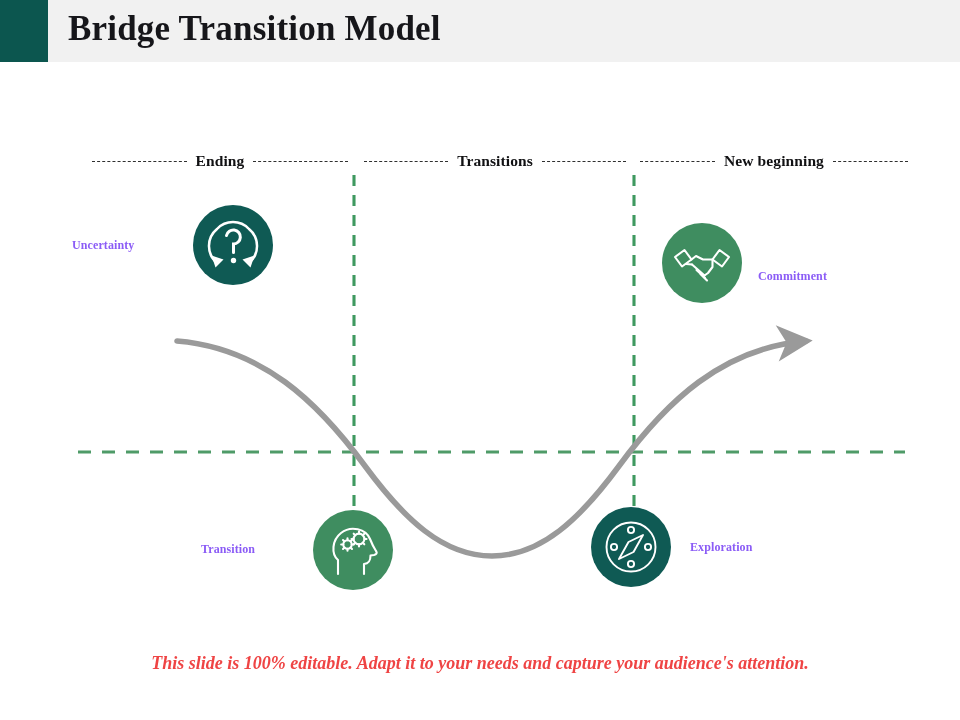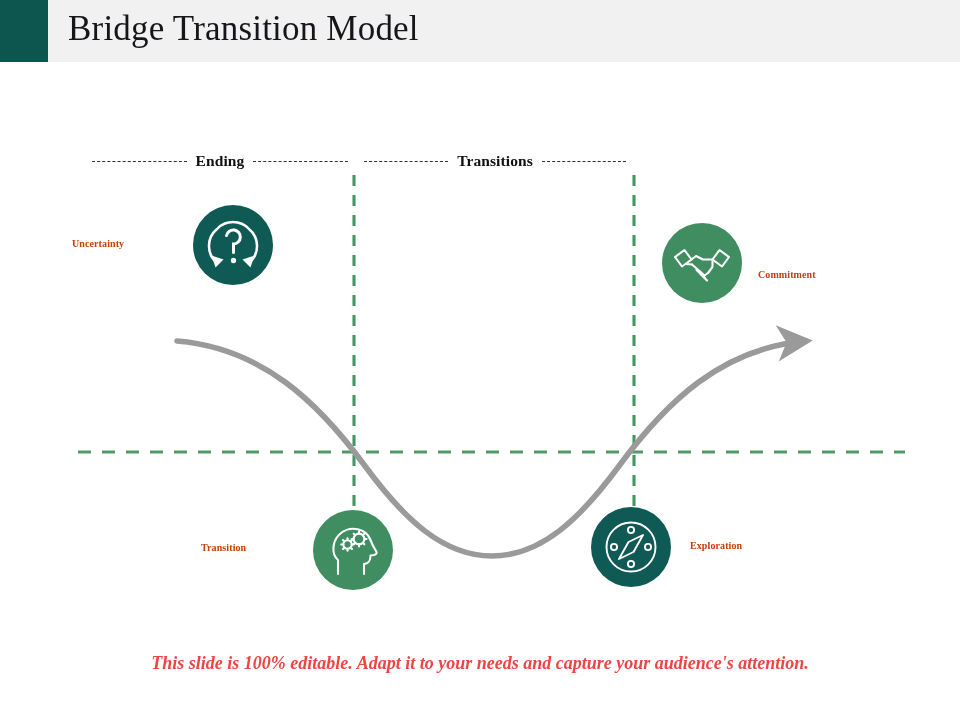--- a/index.html
+++ b/index.html
@@ -31,21 +31,21 @@
     width: 48px;
     height: 62px;
     background: #0c564f;
   }
   #page-title {
     position: absolute;
     left: 68px;
     top: 9px;
     font-family: "Liberation Serif", serif;
     font-size: 35px;
-    font-weight: 400;
+    font-weight: 700;
     color: #16161a;
     letter-spacing: 0.2px;
     white-space: nowrap;
   }
 
   
   #stage {
     position: absolute;
     left: 0;
     top: 62px;
@@ -85,23 +85,23 @@
     letter-spacing: 0.1px;
   }
   #phase-ending   { left: 92px;  width: 256px; }
   #phase-transitions { left: 364px; width: 262px; }
   #phase-newbeginning { left: 640px; width: 268px; }
 
   
   .node-label {
     position: absolute;
     font-family: "Liberation Serif", serif;
-    font-size: 10px;
+    font-size: 12px;
     font-weight: bold;
-    color: #c2410c;
+    color: #8b5cf6;
     white-space: nowrap;
     letter-spacing: 0.1px;
   }
   #label-uncertainty { left: 72px;  top: 176px; }
   #label-commitment  { left: 758px; top: 195px; margin-top: 12px; }
   #label-skepticism  { left: 201px; top: 480px; }
   #label-exploration { left: 690px; top: 478px; text-align: right; }
 
   
   .icon-badge {
@@ -146,20 +146,25 @@
     <span class="phase-label">Transitions</span>
     <span class="phase-rule"></span>
   </div>
 
   <div class="phase-header" id="phase-ending">
     <span class="phase-rule"></span>
     <span class="phase-label">Ending</span>
     <span class="phase-rule"></span>
   </div>
 
+  <div class="phase-header" id="phase-newbeginning">
+    <span class="phase-rule"></span>
+    <span class="phase-label">New beginning</span>
+    <span class="phase-rule"></span>
+  </div>
 
   <svg id="diagram-svg" viewBox="0 0 960 658">
     <defs>
       <marker id="curve-arrowhead" viewBox="0 0 12 12" refX="9.2" refY="6" markerWidth="7.2" markerHeight="7.2" orient="auto-start-reverse">
         <path d="M 0.6 0.6 L 11.2 6 L 0.6 11.4 L 3.4 6 Z" fill="#9a9a9a"></path>
       </marker>
     </defs>
 
     <line x1="354" y1="113" x2="354" y2="463" stroke="#3f9960" stroke-width="3.1" stroke-dasharray="11 9"></line>
     <line x1="634" y1="113" x2="634" y2="453" stroke="#3f9960" stroke-width="3.1" stroke-dasharray="11 9"></line>

